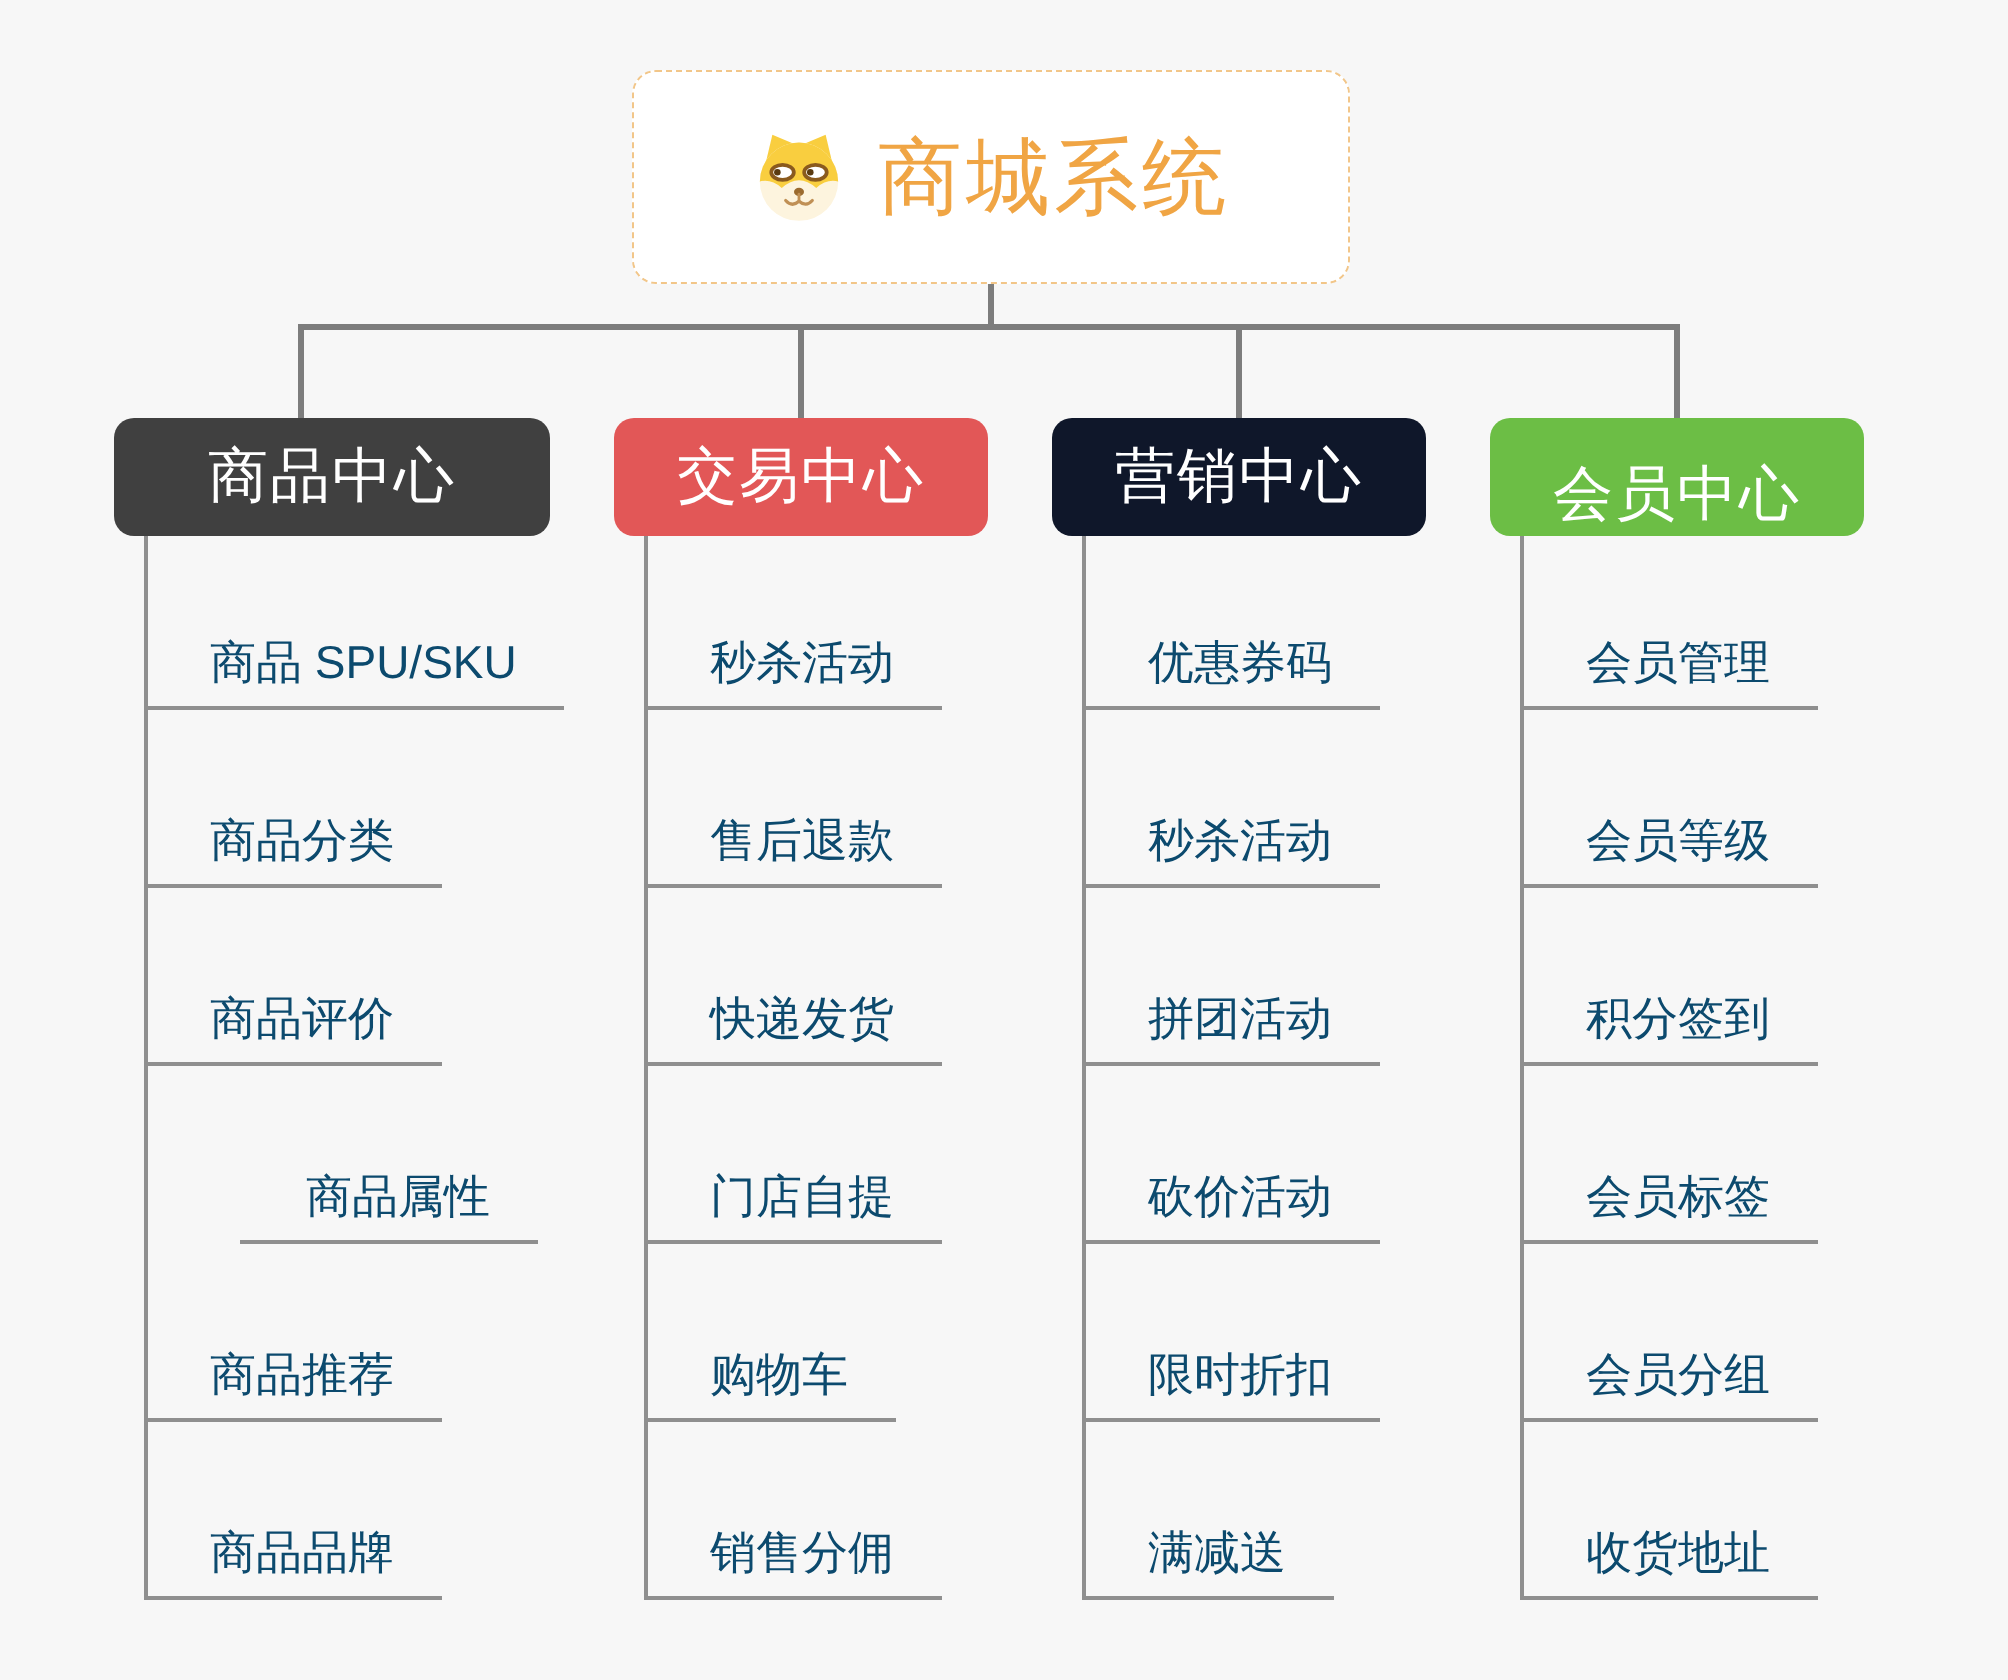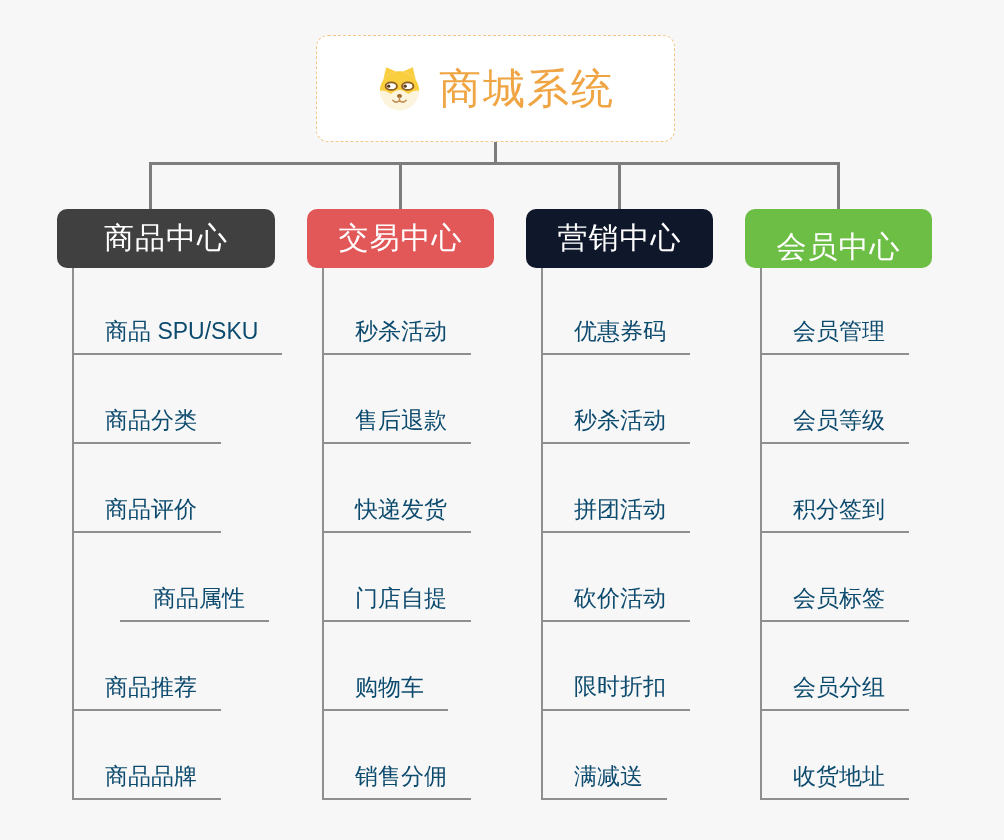--- a/index.html
+++ b/index.html
@@ -138,21 +138,21 @@
       <div class="sub-item" style="left: 322px; top: 760px;">销售分佣</div>
       <div class="conn" style="left: 618px; top: 162px; width: 3px; height: 47px;"></div>
       <div class="branch-box" style="left: 526px; top: 209px; width: 187px; background: #0f172a;">
         <span class="branch-label">营销中心</span>
       </div>
       <div class="subline" style="left: 541px; top: 268px; width: 2px; height: 532px;"></div>
       <div class="sub-item" style="left: 541px; top: 315px;">优惠券码</div>
       <div class="sub-item" style="left: 541px; top: 404px;">秒杀活动</div>
       <div class="sub-item" style="left: 541px; top: 493px;">拼团活动</div>
       <div class="sub-item" style="left: 541px; top: 582px;">砍价活动</div>
-      <div class="sub-item" style="left: 541px; top: 671px; font-family: Liberation Serif, serif;">限时折扣</div>
+      <div class="sub-item" style="left: 541px; top: 671px;">限时折扣</div>
       <div class="sub-item" style="left: 541px; top: 760px;">满减送</div>
       <div class="conn" style="left: 837px; top: 162px; width: 3px; height: 47px;"></div>
       <div class="branch-box" style="left: 745px; top: 209px; width: 187px; background: rgb(108, 190, 69); align-items: flex-end;">
         <span class="branch-label">会员中心</span>
       </div>
       <div class="subline" style="left: 760px; top: 268px; width: 2px; height: 532px;"></div>
       <div class="sub-item" style="left: 760px; top: 315px;">会员管理</div>
       <div class="sub-item" style="left: 760px; top: 404px;">会员等级</div>
       <div class="sub-item" style="left: 760px; top: 493px;">积分签到</div>
       <div class="sub-item" style="left: 760px; top: 582px;">会员标签</div>

